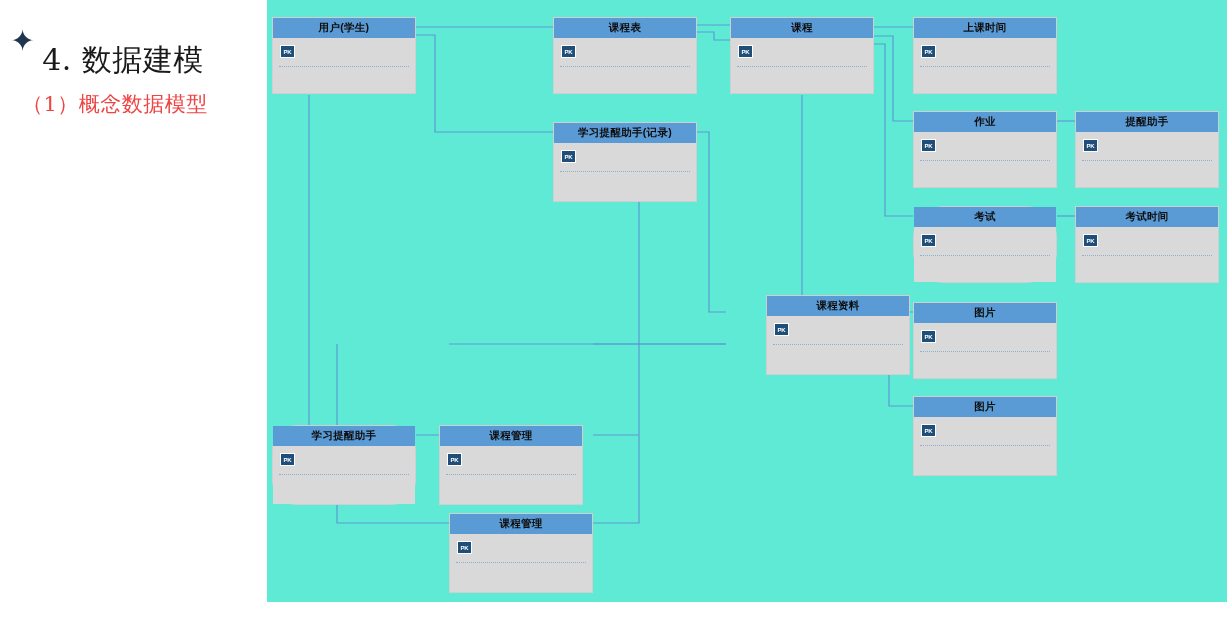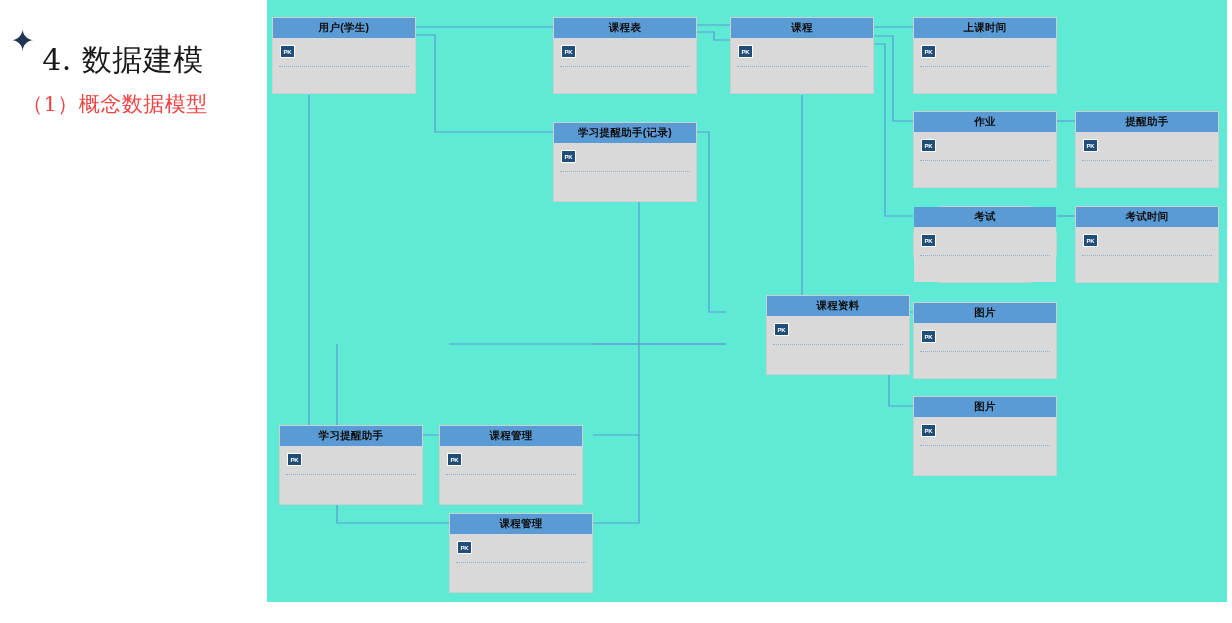--- a/index.html
+++ b/index.html
@@ -284,21 +284,21 @@
 
   <div class="entity tall" style="left:646px; top:396px;">
     <div class="entity-header">图片</div>
     <div class="entity-body">
       <div class="pk-badge">PK</div>
       <div class="attr-divider"></div>
     </div>
   </div>
 
 
-  <div class="entity tall" style="left:12px; top:425px;">
+  <div class="entity tall" style="left:5px; top:425px;border-radius:25px;">
     <div class="entity-header">学习提醒助手</div>
     <div class="entity-body">
       <div class="pk-badge">PK</div>
       <div class="attr-divider"></div>
     </div>
   </div>
 
   <div class="entity tall" style="left:172px; top:425px;">
     <div class="entity-header">课程管理</div>
     <div class="entity-body">

